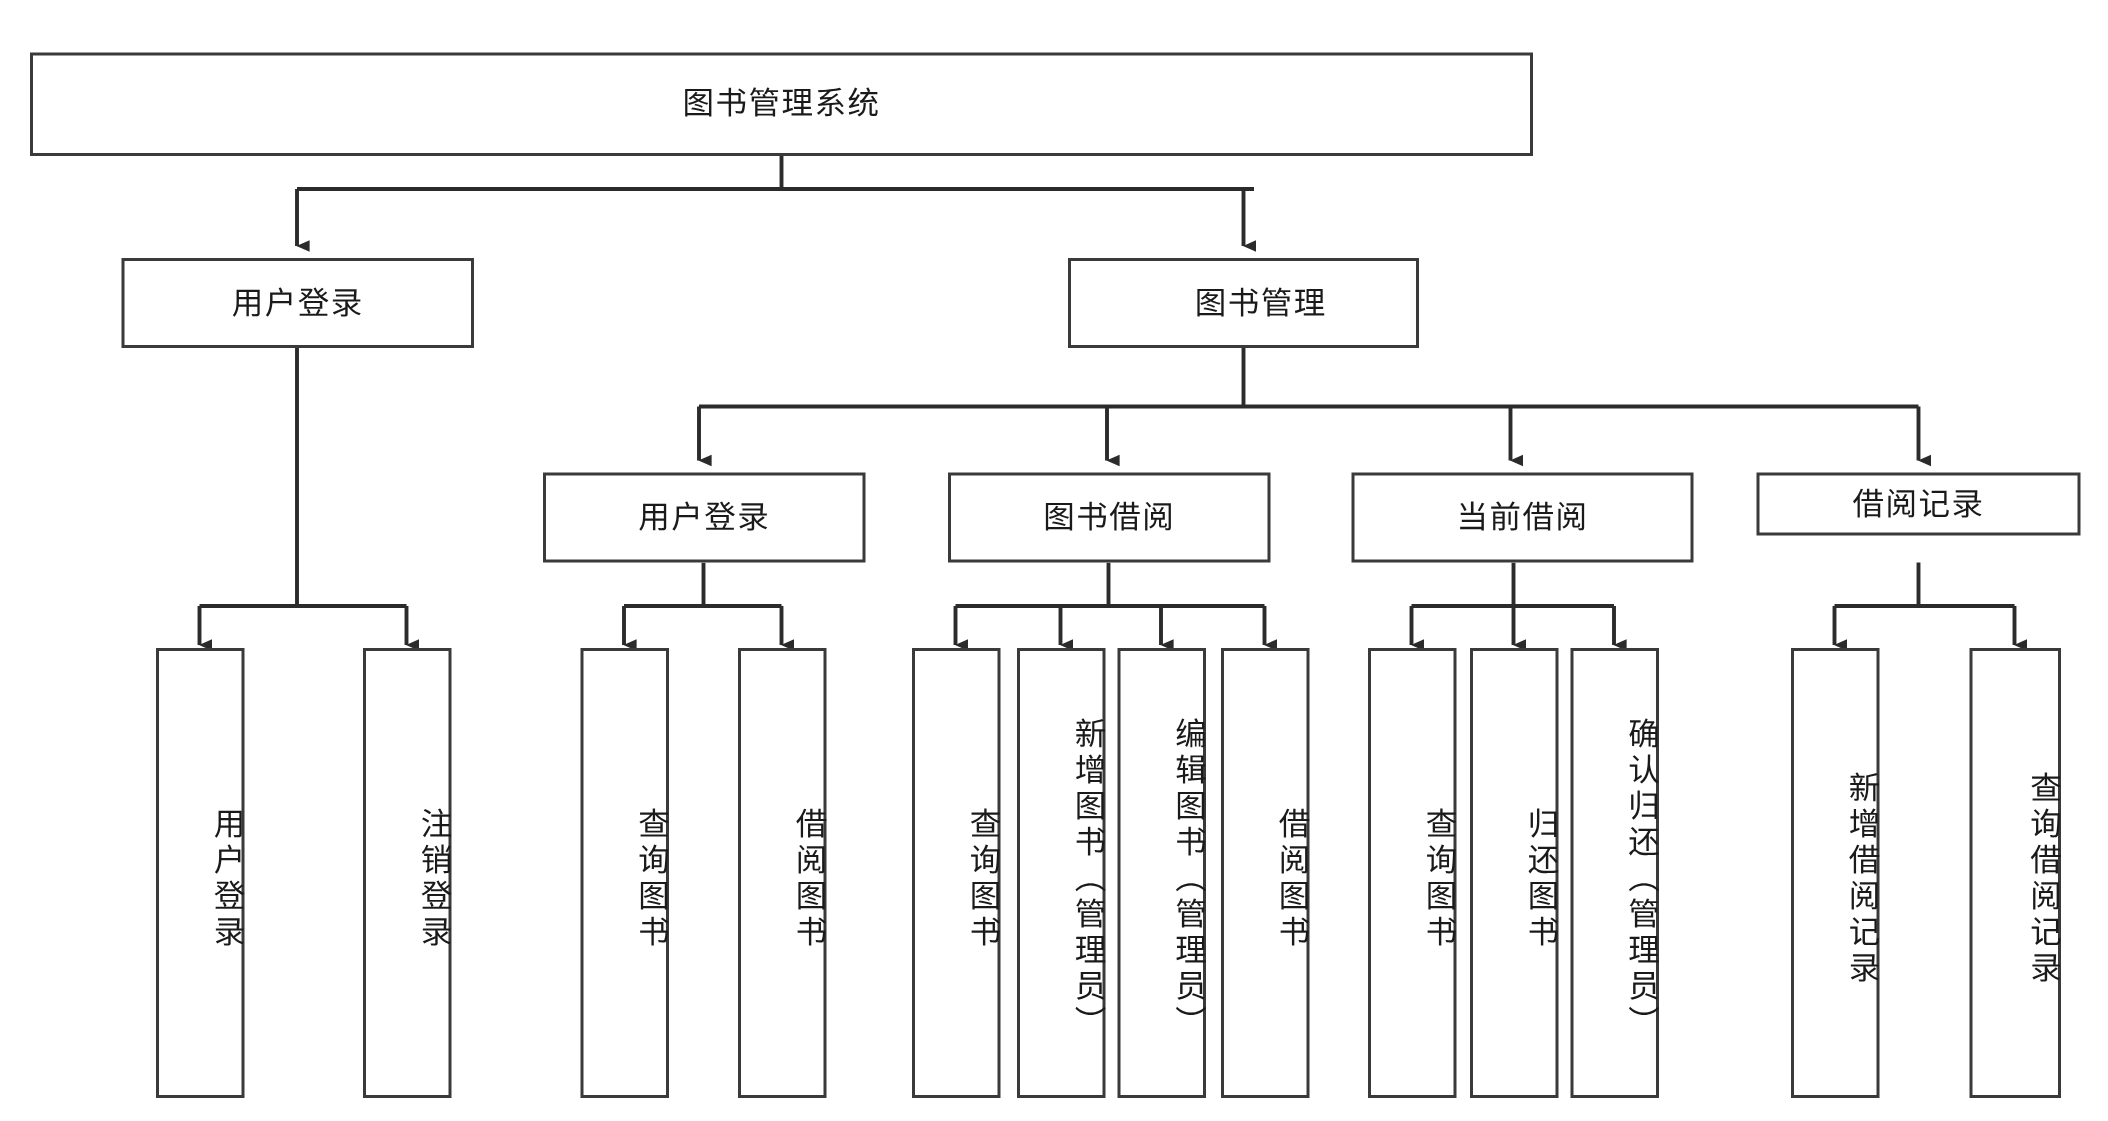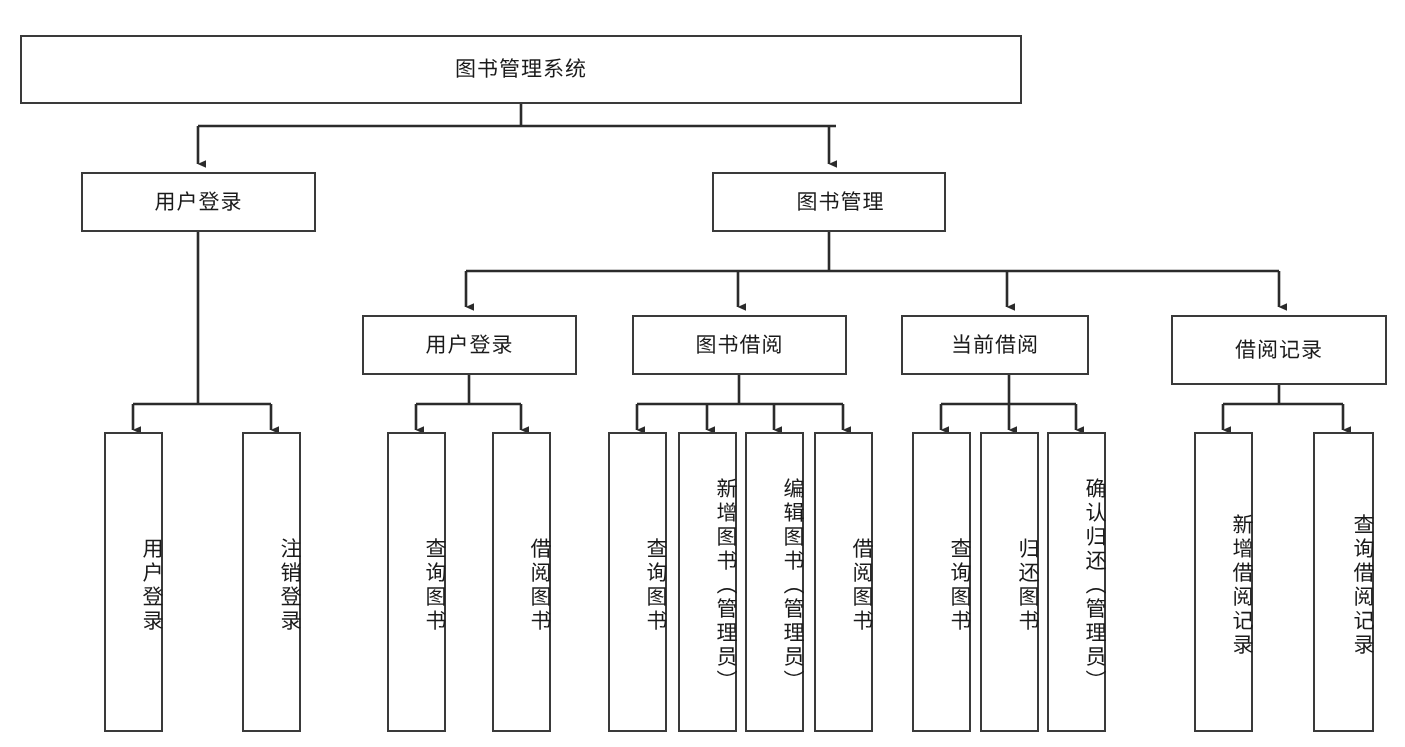--- a/index.html
+++ b/index.html
@@ -136,24 +136,24 @@
   <div class="node h" style="left:712px; top:172px; width:234px; height:60px;padding-left:23px;">
     <span class="htext">图书管理</span>
   </div>
 
   <div class="node h" style="left:362px; top:315px; width:215px; height:60px;">
     <span class="htext">用户登录</span>
   </div>
   <div class="node h" style="left:632px; top:315px; width:215px; height:60px;">
     <span class="htext">图书借阅</span>
   </div>
-  <div class="node h" style="left:901px; top:315px; width:188px; height:60px;">
+  <div class="node h" style="left:901px; top:315px; width:228px; height:60px;">
     <span class="htext">当前借阅</span>
   </div>
-  <div class="node h" style="left:1171px; top:315px; width:216px; height:70px;">
+  <div class="node h" style="left:1171px; top:315px; width:216px; height:42px;">
     <span class="htext">借阅记录</span>
   </div>
 
   <div class="node v" style="left:104px; top:432px; width:59px; height:300px;">
     <span class="vtext">用户登录</span>
   </div>
   <div class="node v" style="left:242px; top:432px; width:59px; height:300px;">
     <span class="vtext">注销登录</span>
   </div>
 

